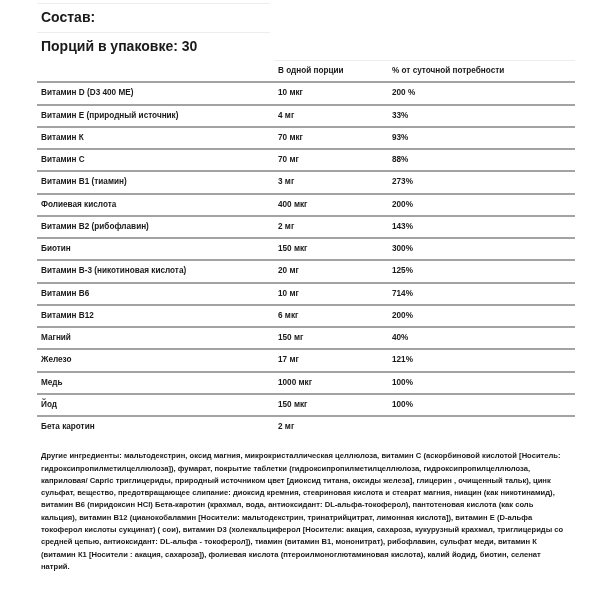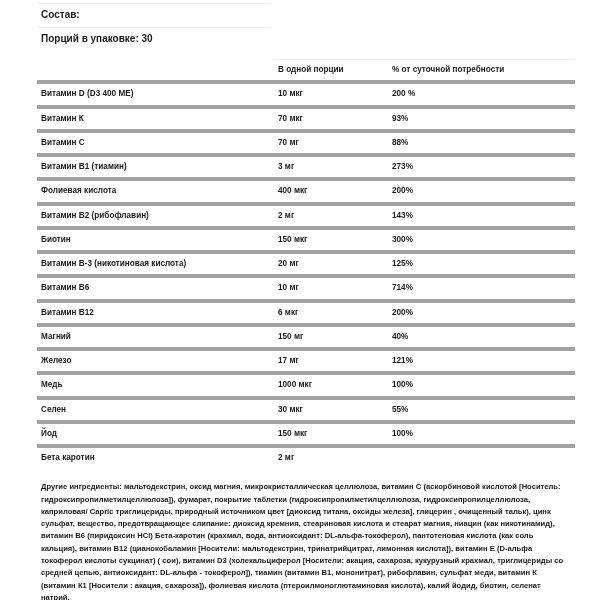--- a/index.html
+++ b/index.html
@@ -24,35 +24,34 @@
 
   
   .intro-table {
     width: 233px;
     border-collapse: collapse;
     margin-top: 3px;
   }
   .intro-row td {
     border-top: 1px solid #ededed;
     padding: 5px 0 5px 4px;
-    font-size: 10px;
+    font-size: 14px;
     font-weight: bold;
     line-height: 1.25;
     white-space: nowrap;
   }
 
   
   .nutrient-table {
     width: 526px;
     border-collapse: collapse;
-    margin-top: 9px;
     table-layout: fixed;
   }
   .nutrient-table td, .nutrient-table th {
-    border-top: 4px solid #a3a3a3;
+    border-top: 2px solid #a3a3a3;
     padding: 5px 0 5px 4px;
     font-size: 8.2px;
     font-weight: bold;
     line-height: 1.25;
     text-align: left;
     vertical-align: middle;
   }
   .col-name   { width: 233px; }
   .col-amount { width: 110px; }
   .col-pct    { width: 183px; }
@@ -94,20 +93,25 @@
         <th class="col-name"></th>
         <th class="col-amount">В одной порции</th>
         <th class="col-pct">% от суточной потребности</th>
       </tr>
     </thead>
     <tbody>
       <tr>
         <td class="col-name">Витамин D (D3 400 МЕ)</td>
         <td class="col-amount">10 мкг</td>
         <td class="col-pct">200 %</td>
+      </tr>
+      <tr>
+        <td class="col-name">Витамин E (природный источник)</td>
+        <td class="col-amount">4 мг</td>
+        <td class="col-pct">33%</td>
       </tr>
       <tr>
         <td class="col-name">Витамин К</td>
         <td class="col-amount">70 мкг</td>
         <td class="col-pct">93%</td>
       </tr>
       <tr>
         <td class="col-name">Витамин С</td>
         <td class="col-amount">70 мг</td>
         <td class="col-pct">88%</td>
@@ -156,25 +160,20 @@
         <td class="col-name">Железо</td>
         <td class="col-amount">17 мг</td>
         <td class="col-pct">121%</td>
       </tr>
       <tr>
         <td class="col-name">Медь</td>
         <td class="col-amount">1000 мкг</td>
         <td class="col-pct">100%</td>
       </tr>
       <tr>
-        <td class="col-name">Селен</td>
-        <td class="col-amount">30 мкг</td>
-        <td class="col-pct">55%</td>
-      </tr>
-      <tr>
         <td class="col-name">Йод</td>
         <td class="col-amount">150 мкг</td>
         <td class="col-pct">100%</td>
       </tr>
       <tr>
         <td class="col-name">Бета каротин</td>
         <td class="col-amount">2 мг</td>
         <td class="col-pct"></td>
       </tr>
     </tbody>

